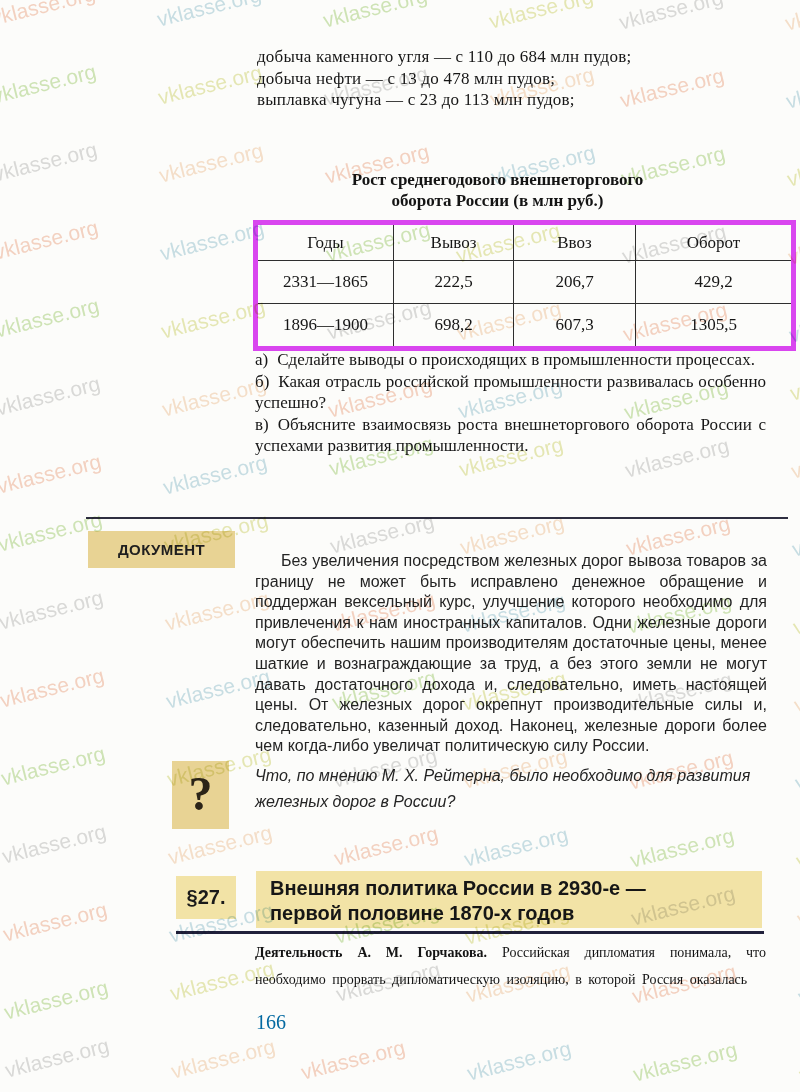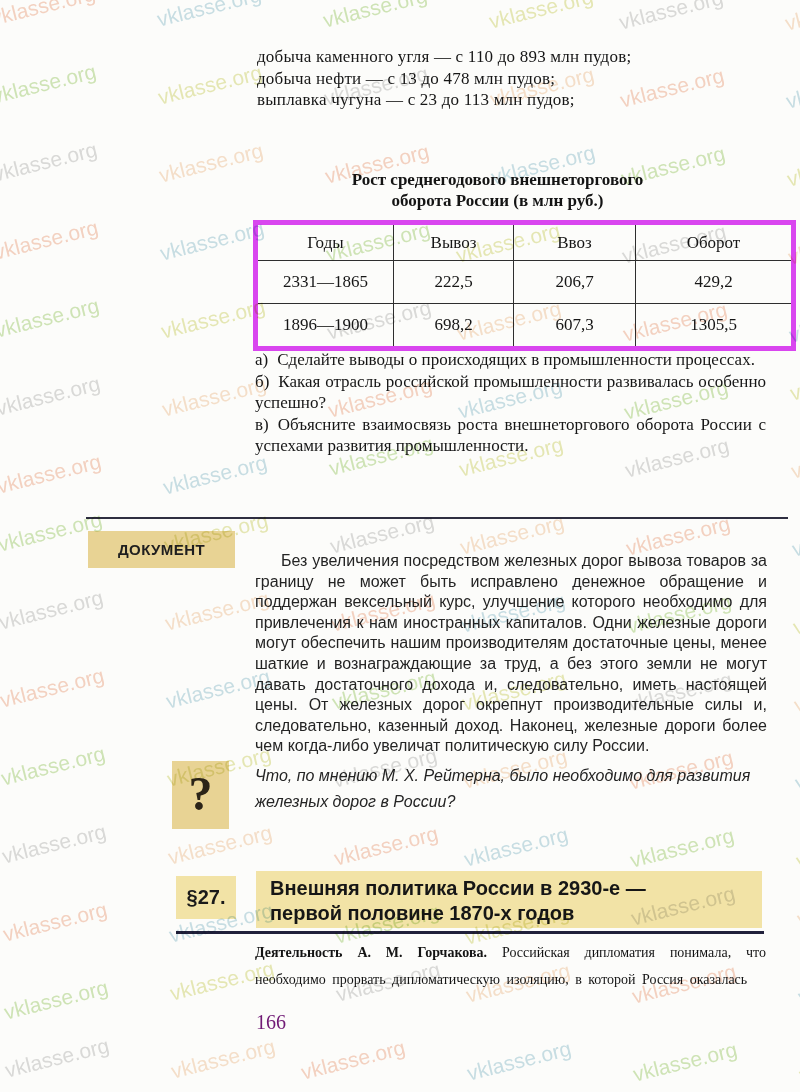--- a/index.html
+++ b/index.html
@@ -124,30 +124,30 @@
   }
   .para{
     left:255px;top:939px;width:511px;
     font-size:14px;line-height:27px;
     text-align:justify;color:#141414;
     word-spacing:3px;
   }
   .para .lead{font-weight:bold;}
   .page-num{
     left:256px;top:1011px;
-    font-size:20px;color:#701a75;
+    font-size:20px;color:#0369a1;
   }
 </style>
 </head>
 <body>
 
 <div class="page">
 
   <div class="abs stats">
-    <div>добыча каменного угля — с 110 до 893 млн пудов;</div>
+    <div>добыча каменного угля — с 110 до 684 млн пудов;</div>
     <div>добыча нефти — с 13 до 478 млн пудов;</div>
     <div>выплавка чугуна — с 23 до 113 млн пудов;</div>
   </div>
 
   <div class="abs table-title">
     <div>Рост среднегодового внешнеторгового</div>
     <div>оборота России (в млн руб.)</div>
   </div>
 
   <div class="abs trade-table-wrap">

